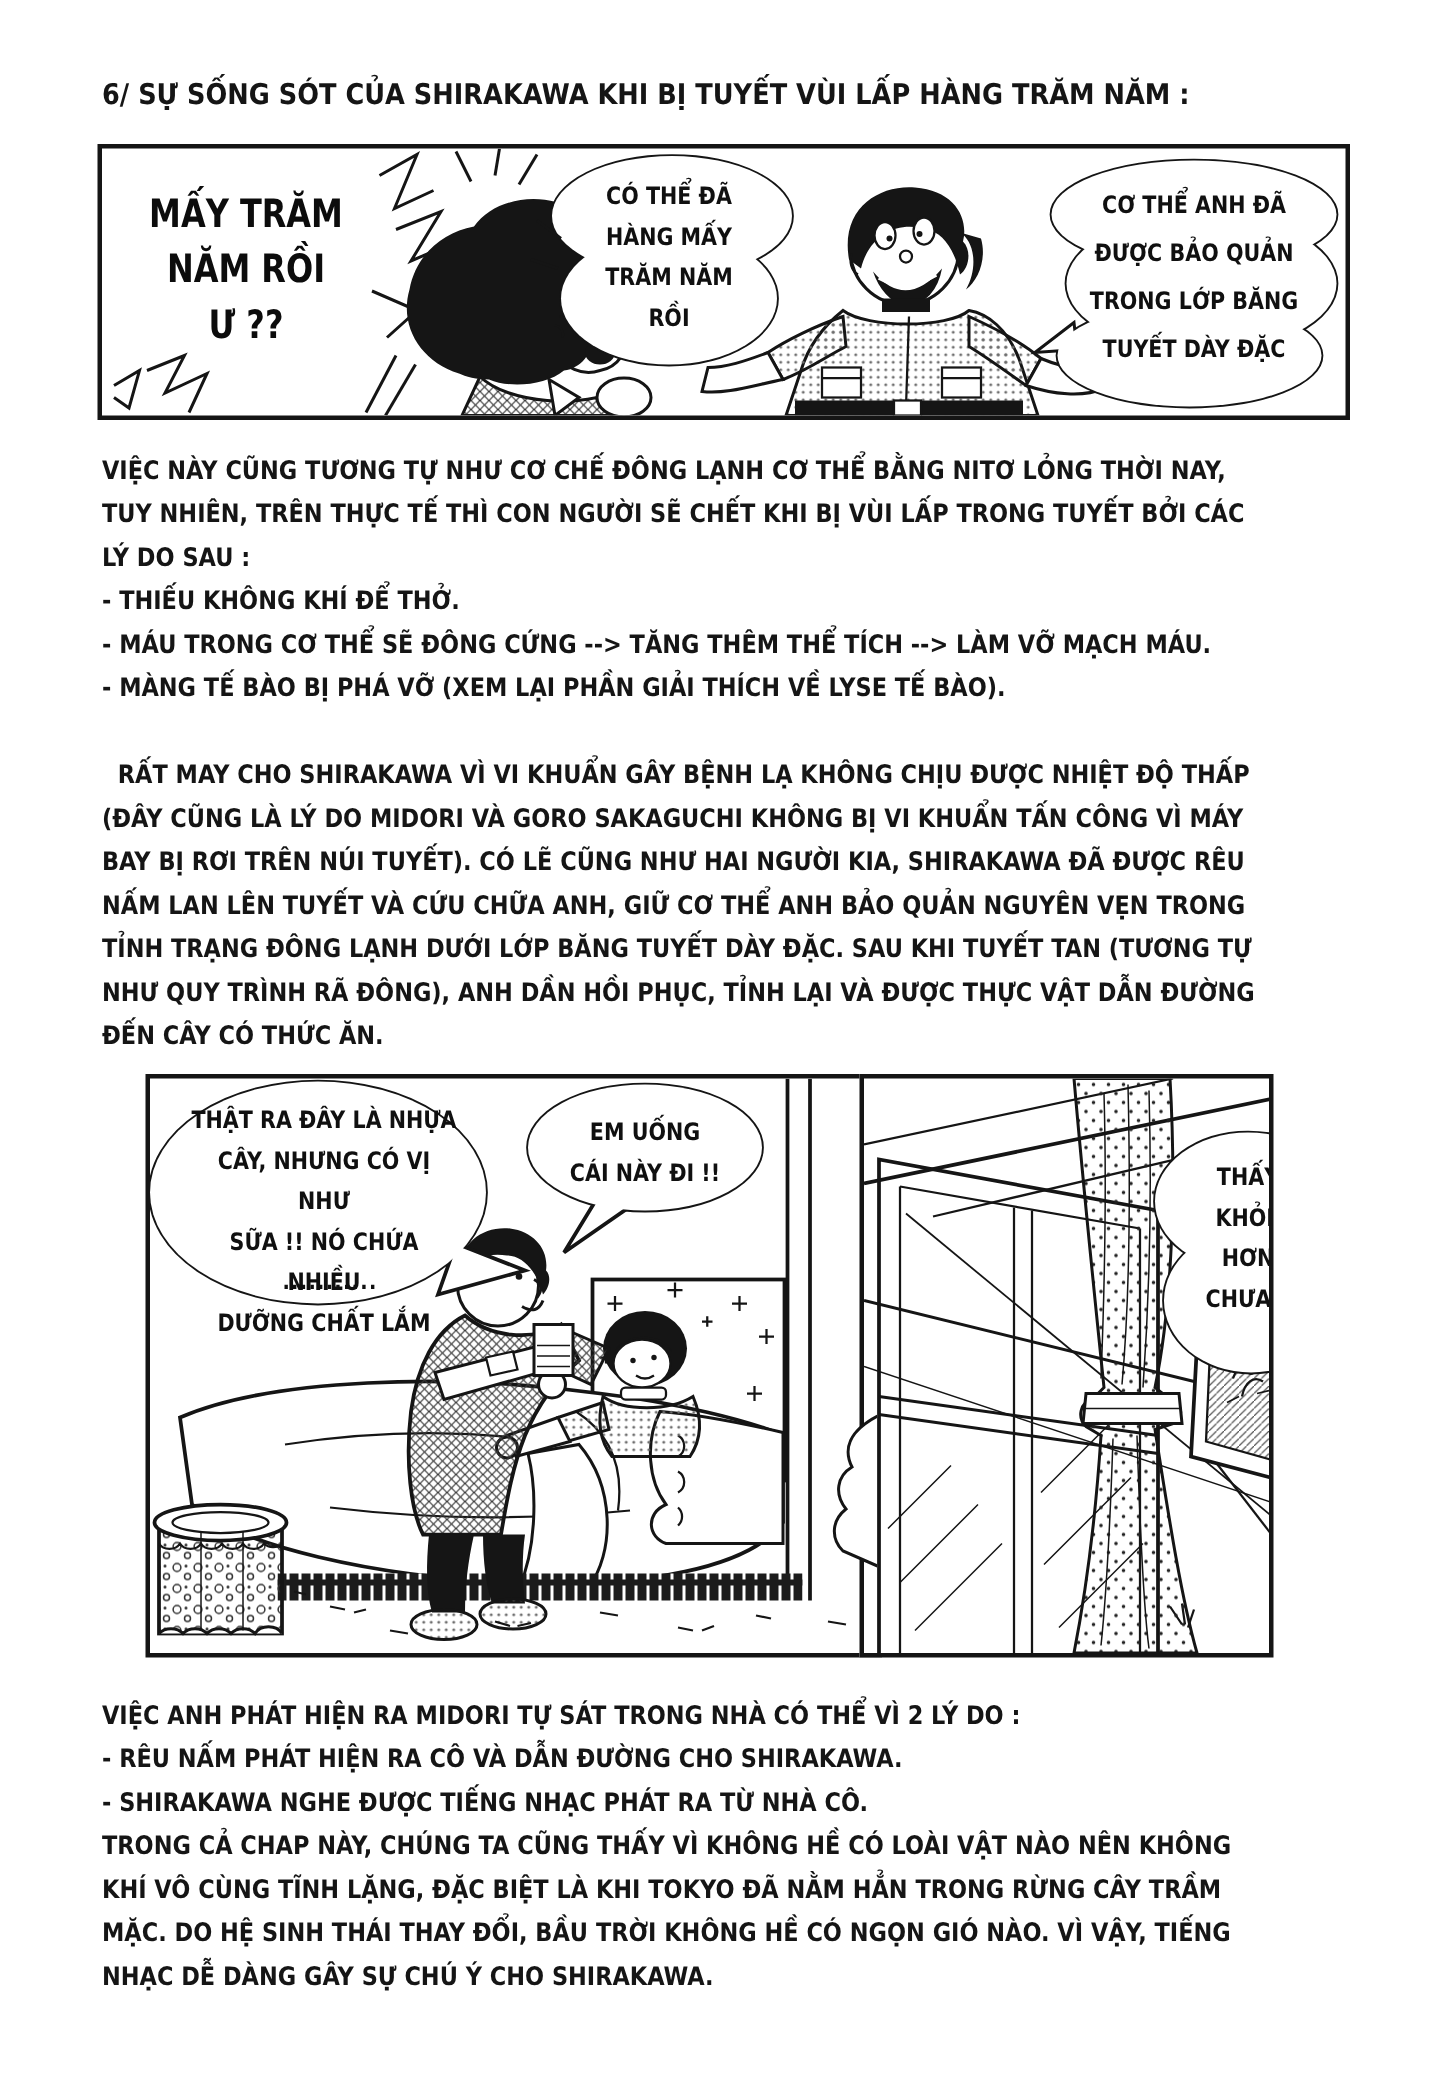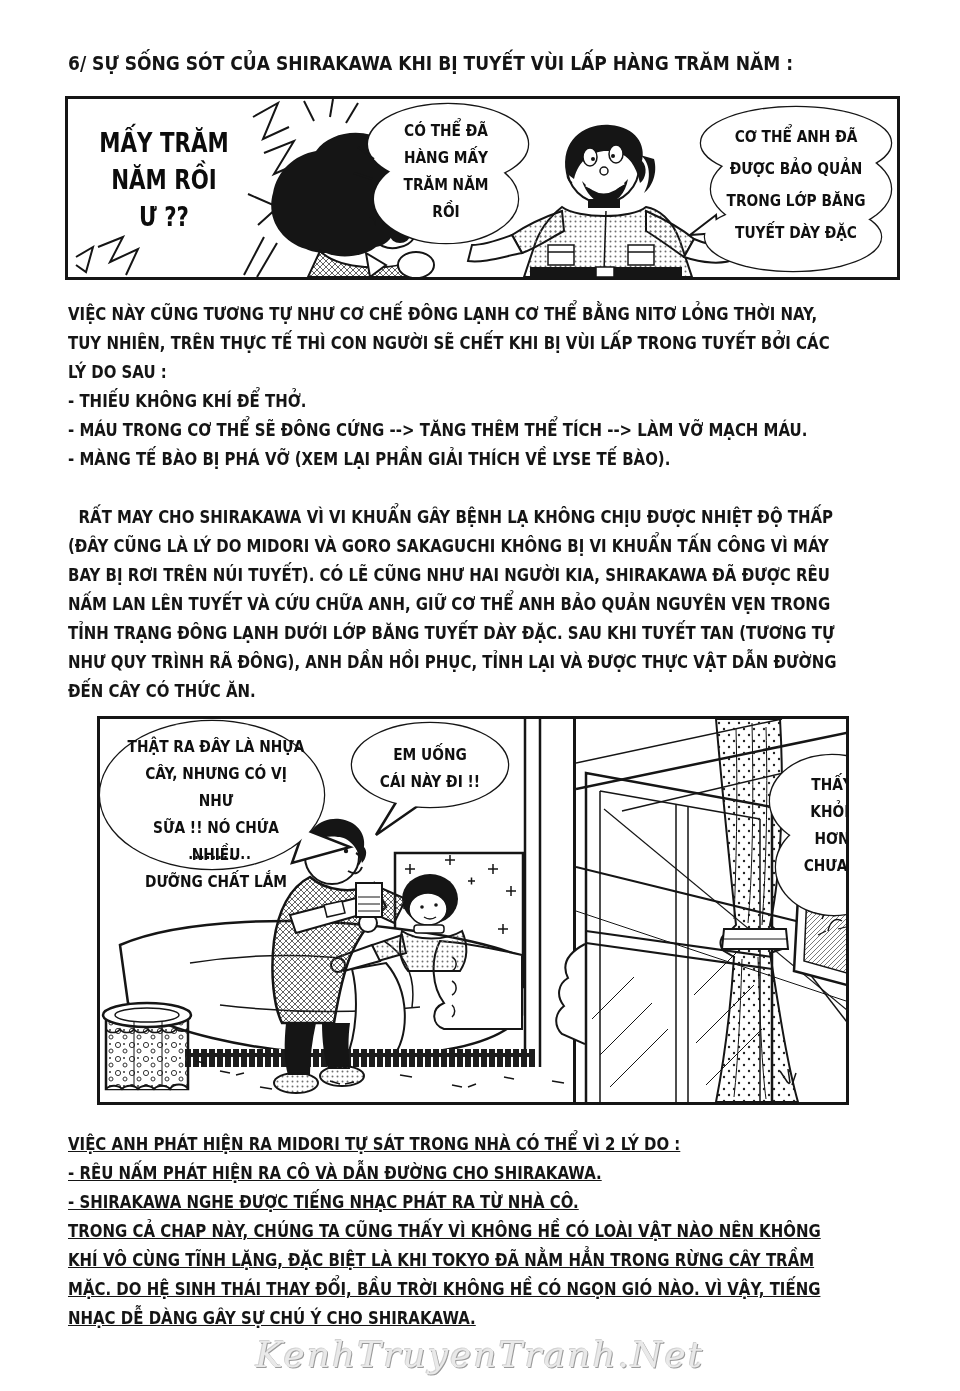--- a/index.html
+++ b/index.html
@@ -337,25 +337,24 @@
       </g>
     </svg>
     <div class="bubtxt" style="left:196px;top:52px;width:120px;font-size:16px;">
       <div>THẤY</div>
       <div>KHỎE</div>
       <div>HƠN</div>
       <div>CHƯA ?</div>
     </div>
   </div>
 
-  <div class="abs" style="left:68px;top:1130px;width:840px;text-decoration:underline;">
+  <div class="abs" style="left:68px;top:1130px;width:840px;">
     <div class="cline">VIỆC ANH PHÁT HIỆN RA MIDORI TỰ SÁT TRONG NHÀ CÓ THỂ VÌ 2 LÝ DO :</div>
     <div class="cline">- RÊU NẤM PHÁT HIỆN RA CÔ VÀ DẪN ĐƯỜNG CHO SHIRAKAWA.</div>
     <div class="cline">- SHIRAKAWA NGHE ĐƯỢC TIẾNG NHẠC PHÁT RA TỪ NHÀ CÔ.</div>
     <div class="cline">TRONG CẢ CHAP NÀY, CHÚNG TA CŨNG THẤY VÌ KHÔNG HỀ CÓ LOÀI VẬT NÀO NÊN KHÔNG</div>
     <div class="cline">KHÍ VÔ CÙNG TĨNH LẶNG, ĐẶC BIỆT LÀ KHI TOKYO ĐÃ NẰM HẲN TRONG RỪNG CÂY TRẦM</div>
     <div class="cline">MẶC.  DO HỆ SINH THÁI THAY ĐỔI, BẦU TRỜI KHÔNG HỀ CÓ NGỌN GIÓ NÀO.  VÌ VẬY, TIẾNG</div>
     <div class="cline">NHẠC DỄ DÀNG GÂY SỰ CHÚ Ý CHO SHIRAKAWA.</div>
   </div>
 
-  <div class="wm" style="top:1334px;">KenhTruyenTranh.Net</div>
 
 </div>
 
 </body></html>

